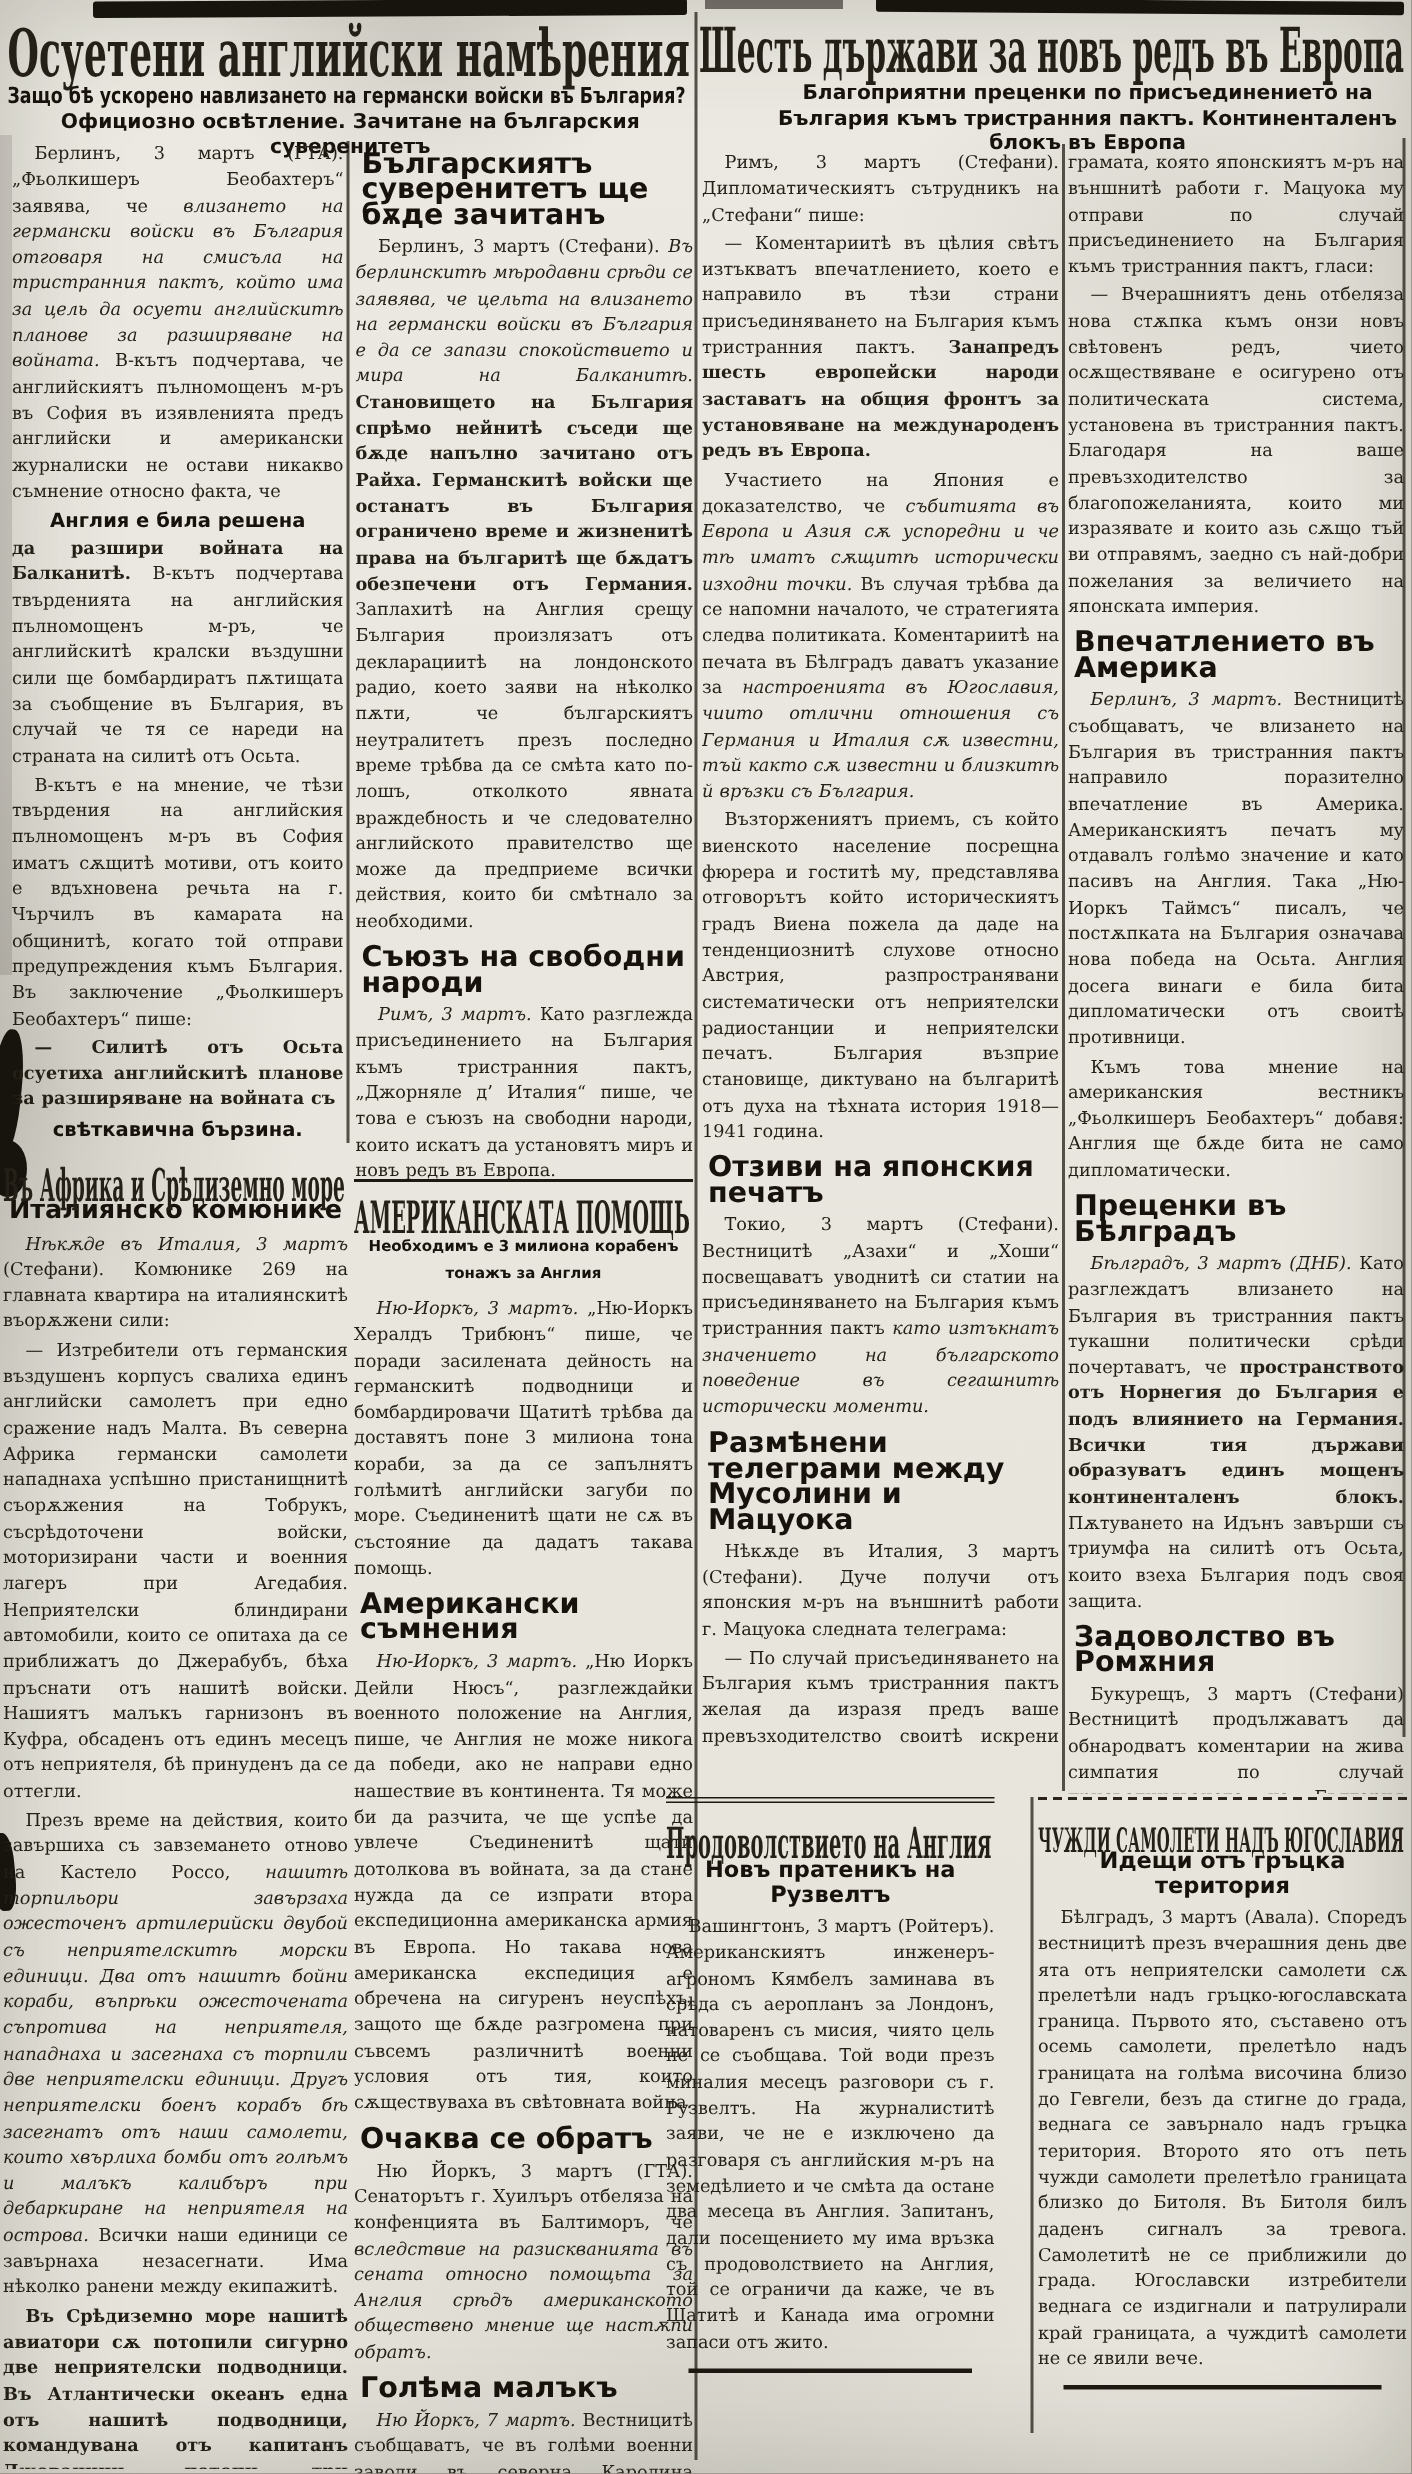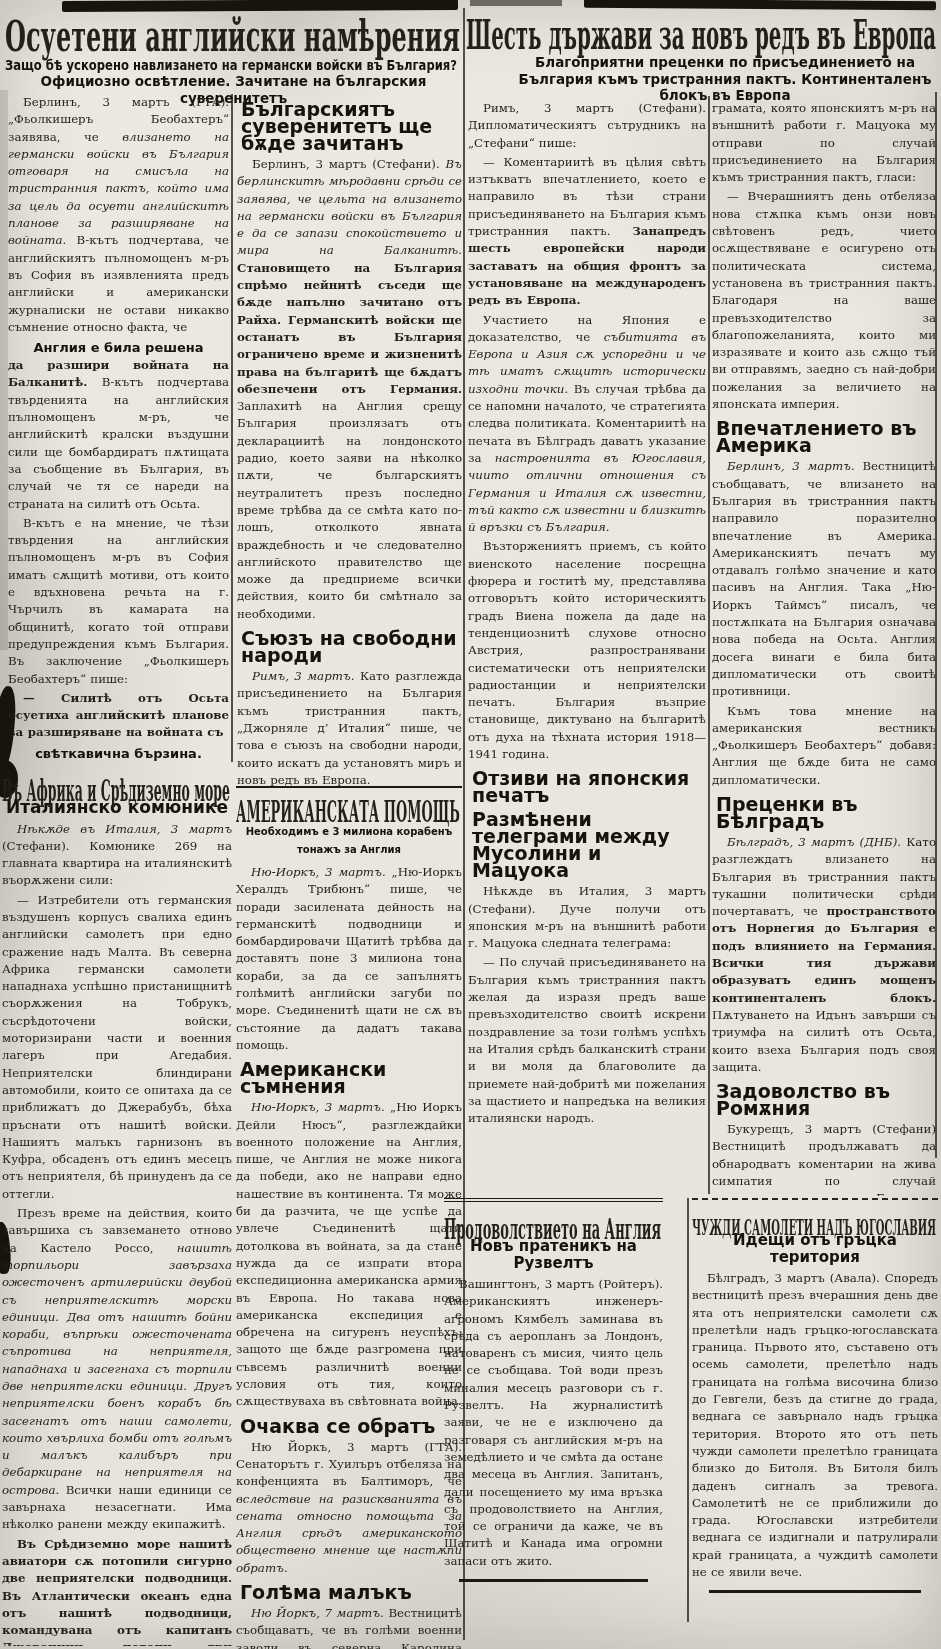--- a/index.html
+++ b/index.html
@@ -80,20 +80,21 @@
     <h1 class="hl" style="margin:0;height:46px;"><span class="fitx" style="font-size: 30px; transform: scale(0.660794, 1.38);">Шесть държави за новъ редъ въ Европа</span></h1>
     <div class="subhead" style="font-size:13.5px;padding-left:46px;">Благоприятни преценки по присъединението на България къмъ тристранния пактъ. Континенталенъ блокъ въ Европа</div>
   </section>
 
   <div class="textcol" style="left:468px;top:100px;width:238px;height:1066px;">
     <p class="para"><span>Римъ, 3 мартъ (Стефани). Дипломатическиятъ сътрудникъ на „Стефани“ пише:</span></p>
     <p class="para"><span>— Коментариитѣ въ цѣлия свѣтъ изтъкватъ впечатлението, което е направило въ тѣзи страни присъединяването на България къмъ тристранния пактъ. </span><span class="bd">Занапредъ шесть европейски народи заставатъ на общия фронтъ за установяване на международенъ редъ въ Европа.</span></p>
     <p class="para"><span>Участието на Япония е доказателство, че </span><span class="it">събитията въ Европа и Азия сѫ успоредни и че тѣ иматъ сѫщитѣ исторически изходни точки. </span><span>Въ случая трѣбва да се напомни началото, че стратегията следва политиката. Коментариитѣ на печата въ Бѣлградъ даватъ указание за </span><span class="it">настроенията въ Югославия, чиито отлични отношения съ Германия и Италия сѫ известни, тъй както сѫ известни и близкитѣ й връзки съ България.</span></p>
     <p class="para"><span>Възторжениятъ приемъ, съ който виенското население посрещна фюрера и гоститѣ му, представлява отговорътъ който историческиятъ градъ Виена пожела да даде на тенденциознитѣ слухове относно Австрия, разпространявани систематически отъ неприятелски радиостанции и неприятелски печатъ. България възприе становище, диктувано на българитѣ отъ духа на тѣхната история 1918—1941 година.</span></p>
     <h3 class="ch">Отзиви на японския печатъ</h3>
+    <p class="para"><span>Токио, 3 мартъ (Стефани). Вестницитѣ „Азахи“ и „Хоши“ посвещаватъ уводнитѣ си статии на присъединяването на България къмъ тристранния пактъ </span><span class="it">като изтъкнатъ значението на българското поведение въ сегашнитѣ исторически моменти.</span></p>
     <h3 class="ch">Размѣнени телеграми между Мусолини и Мацуока</h3>
     <p class="para"><span>Нѣкѫде въ Италия, 3 мартъ (Стефани). Дуче получи отъ японския м-ръ на външнитѣ работи г. Мацуока следната телеграма:</span></p>
     <p class="para"><span>— По случай присъединяването на България къмъ тристранния пактъ желая да изразя предъ ваше превъзходителство своитѣ искрени поздравление за този голѣмъ успѣхъ на Италия срѣдъ балканскитѣ страни и ви моля да благоволите да приемете най-добритѣ ми пожелания за щастието и напредъка на великия италиянски народъ.</span></p>
 
   </div>
 
   <div class="textcol" style="left:712px;top:100px;width:224px;height:1096px;">
     <p class="para noind"><span>грамата, която японскиятъ м-ръ на външнитѣ работи г. Мацуока му отправи по случай присъединението на България къмъ тристранния пактъ, гласи:</span></p>
     <p class="para"><span>— Вчерашниятъ день отбеляза нова стѫпка къмъ онзи новъ свѣтовенъ редъ, чието осѫществяване е осигурено отъ политическата система, установена въ тристранния пактъ. Благодаря на ваше превъзходителство за благопожеланията, които ми изразявате и които азь сѫщо тъй ви отправямъ, заедно съ най-добри пожелания за величието на японската империя.</span></p>
     <h3 class="ch">Впечатлението въ Америка</h3>

